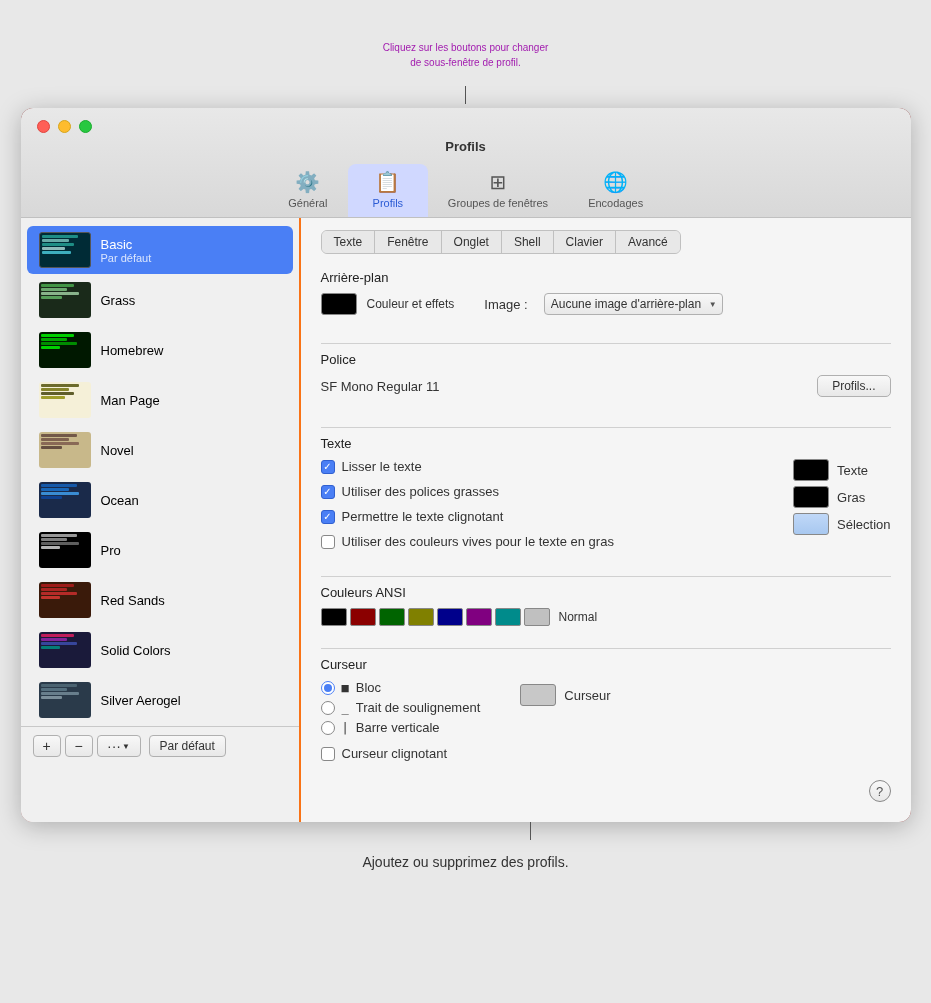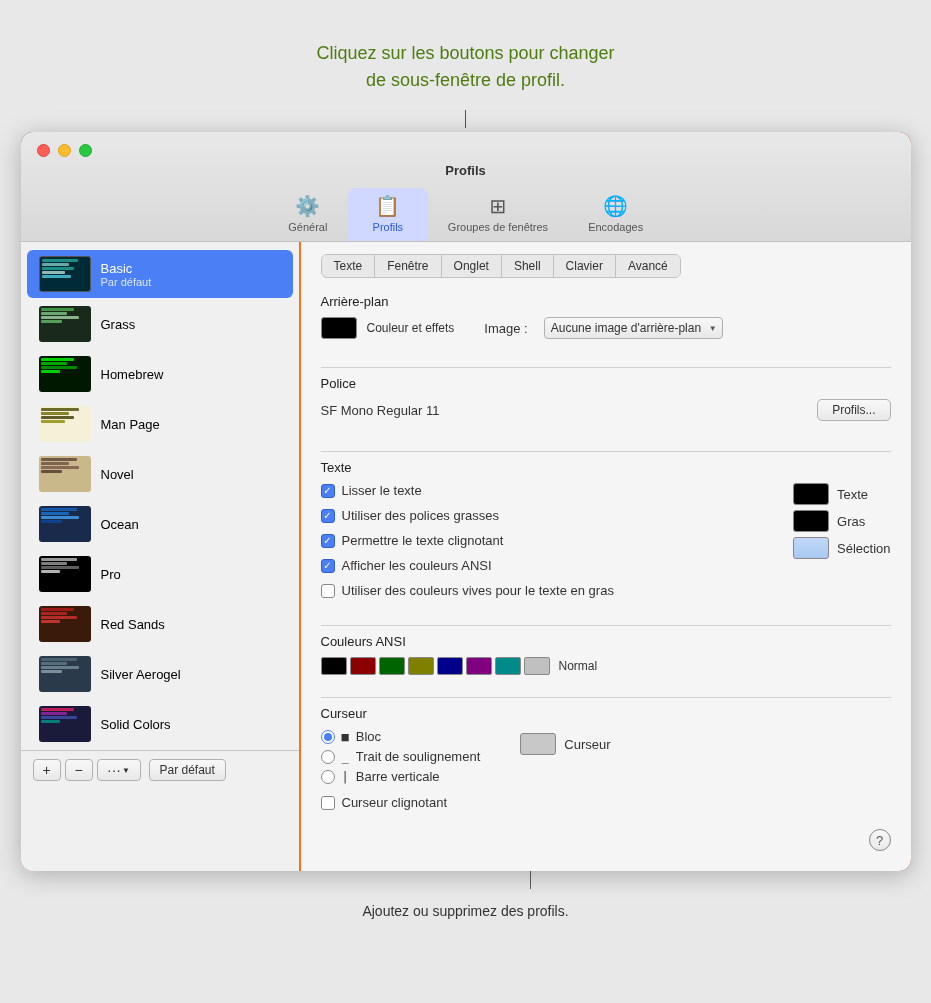--- a/index.html
+++ b/index.html
@@ -8,22 +8,22 @@
       background: #e8e8e8;
       display: flex;
       flex-direction: column;
       align-items: center;
       padding: 40px 20px;
       min-height: 1003px;
     }
 
     .callout-top {
       text-align: center;
-      font-size: 18px;
-      color: #4d7c0f;
+      font-size: 10px;
+      color: #a21caf;
       margin-bottom: 16px;
       line-height: 1.5;
     }
 
     .window {
       width: 890px;
       background: #7f1d1d;
       border-radius: 12px;
       box-shadow: 0 4px 24px rgba(0,0,0,0.25);
       overflow: visible;
@@ -653,41 +653,41 @@
             <div class="thumb-line" style="background:#b71c1c;width:70%;"></div>
             <div class="thumb-line" style="background:#c62828;width:55%;"></div>
             <div class="thumb-line" style="background:#d32f2f;width:75%;"></div>
             <div class="thumb-line" style="background:#e53935;width:40%;"></div>
           </div>
         </div>
         <span class="profile-name">Red Sands</span>
       </div>
 
       <div class="profile-item">
+        <div class="profile-thumb thumb-solidcolors">
+          <div class="profile-thumb-inner">
+            <div class="thumb-line" style="background:#e91e63;width:70%;"></div>
+            <div class="thumb-line" style="background:#9c27b0;width:55%;"></div>
+            <div class="thumb-line" style="background:#3f51b5;width:75%;"></div>
+            <div class="thumb-line" style="background:#009688;width:40%;"></div>
+          </div>
+        </div>
+        <span class="profile-name">Solid Colors</span>
+      </div>
+
+      <div class="profile-item">
         <div class="profile-thumb thumb-silveraerogel">
           <div class="profile-thumb-inner">
             <div class="thumb-line" style="background:#546e7a;width:75%;"></div>
             <div class="thumb-line" style="background:#607d8b;width:55%;"></div>
             <div class="thumb-line" style="background:#78909c;width:80%;"></div>
             <div class="thumb-line" style="background:#90a4ae;width:45%;"></div>
           </div>
         </div>
         <span class="profile-name">Silver Aerogel</span>
-      </div>
-
-      <div class="profile-item">
-        <div class="profile-thumb thumb-solidcolors">
-          <div class="profile-thumb-inner">
-            <div class="thumb-line" style="background:#e91e63;width:70%;"></div>
-            <div class="thumb-line" style="background:#9c27b0;width:55%;"></div>
-            <div class="thumb-line" style="background:#3f51b5;width:75%;"></div>
-            <div class="thumb-line" style="background:#009688;width:40%;"></div>
-          </div>
-        </div>
-        <span class="profile-name">Solid Colors</span>
       </div>
 
       <div class="window-bottom-bar">
         <button class="sidebar-btn">+</button>
         <button class="sidebar-btn">−</button>
         <button class="sidebar-btn sidebar-btn-more">
           <span>···</span>
           <span style="font-size:8px;">▼</span>
         </button>
         <button class="default-btn">Par défaut</button>
@@ -751,24 +751,20 @@
               <div class="cb checked"></div>
               <span>Lisser le texte</span>
             </div>
             <div class="checkbox-row">
               <div class="cb checked"></div>
               <span>Utiliser des polices grasses</span>
             </div>
             <div class="checkbox-row">
               <div class="cb checked"></div>
               <span>Permettre le texte clignotant</span>
-            </div>
-            <div class="checkbox-row">
-              <div class="cb checked"></div>
-              <span>Afficher les couleurs ANSI</span>
             </div>
             <div class="checkbox-row">
               <div class="cb"></div>
               <span>Utiliser des couleurs vives pour le texte en gras</span>
             </div>
           </div>
           <div class="text-colors-block">
             <div class="text-color-row">
               <div class="color-swatch swatch-black"></div>
               <span>Texte</span>

